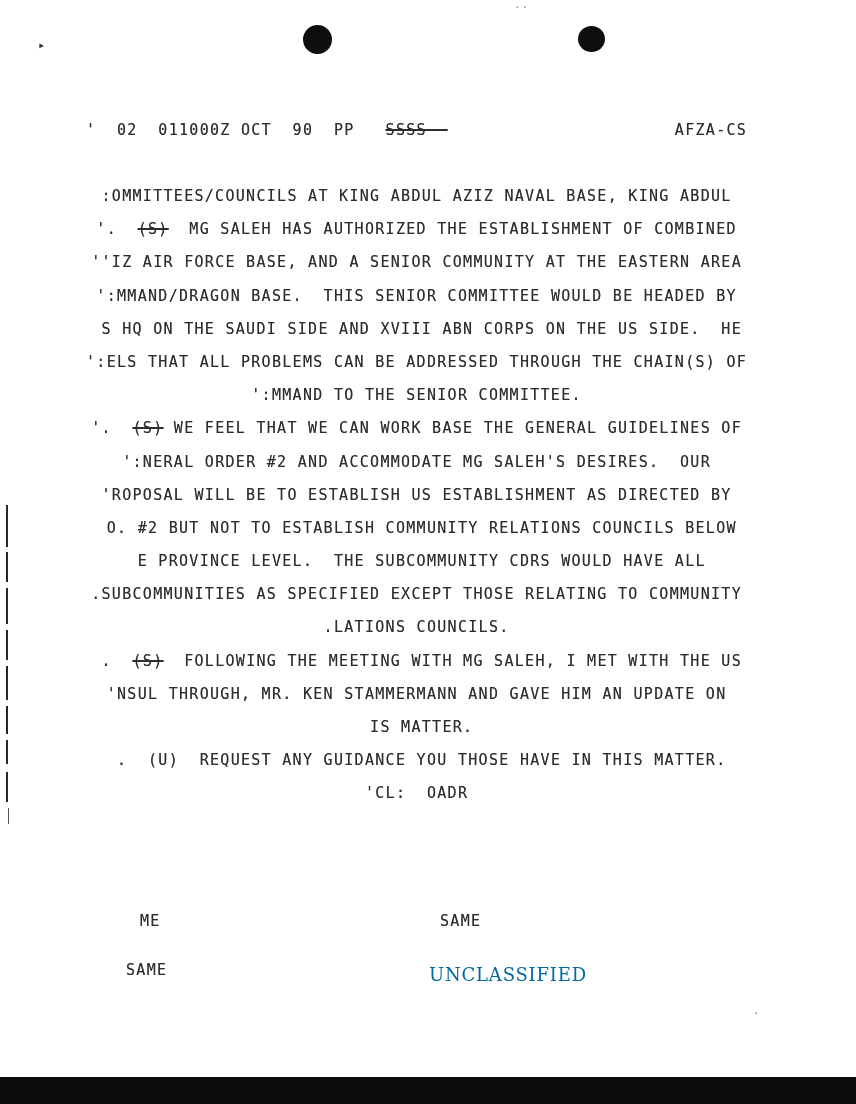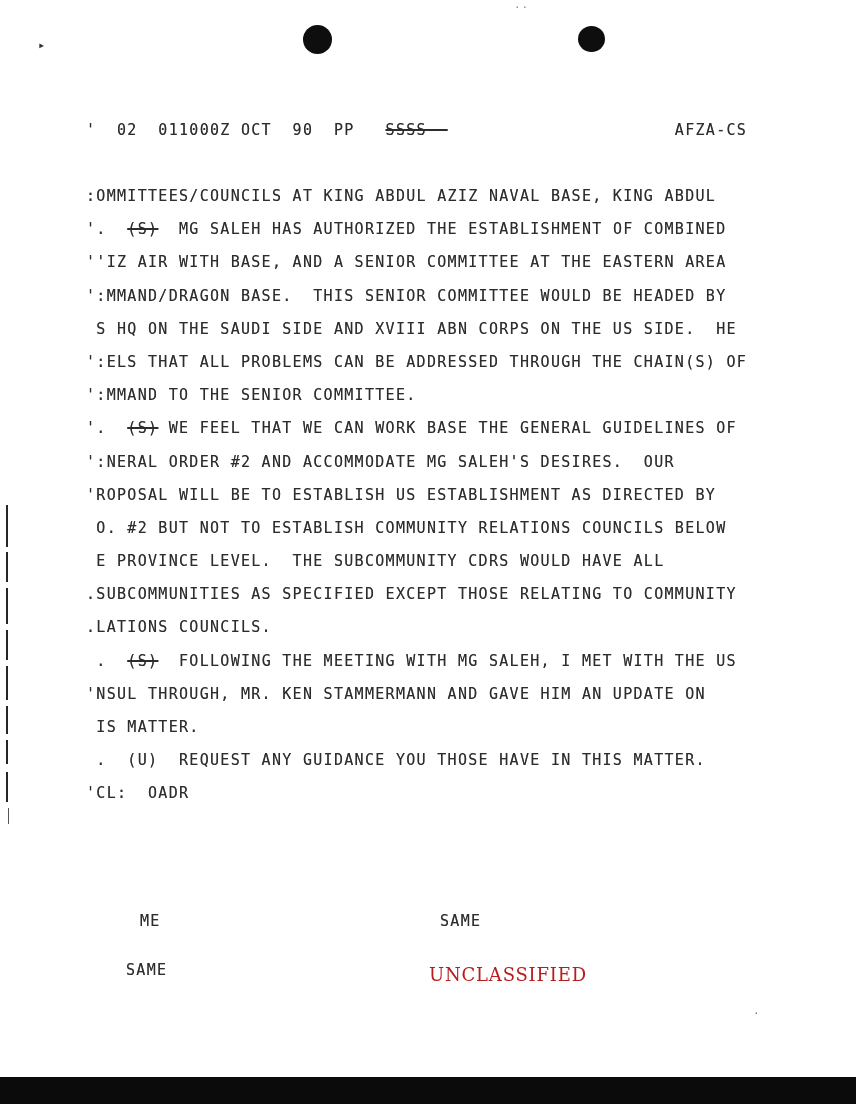--- a/index.html
+++ b/index.html
@@ -19,33 +19,34 @@
   .punch-hole{position:absolute;background:#0e0e0e;border-radius:50%;}
   .hole-1{left:303px;top:25px;width:29px;height:29px;}
   .hole-2{left:578px;top:26px;width:27px;height:26px;}
   
   .mono-line{
     color:var(--ink);
     font-size:15px;
     letter-spacing:1.3px;
     white-space:pre;
     text-shadow:0 0 0.4px rgba(40,40,40,0.55);
+    text-align:center;
   }
   .header-line{position:absolute;left:86px;top:120px;line-height:20px;}
   .doc-body{position:absolute;left:86px;top:180px;}
   .doc-line{height:33.2px;line-height:33.2px;}
   .strike{text-decoration:line-through;text-decoration-thickness:1.5px;}
   
   .footer-me{position:absolute;left:96px;top:912px;padding-left:44px;}
   .footer-same-center{position:absolute;left:440px;top:912px;}
   .footer-same-left{position:absolute;left:126px;top:961px;}
   .footer-unclassified{
     position:absolute;left:429px;top:964px;
     font-family:"DejaVu Serif","Liberation Serif",serif;
-    font-size:18px;letter-spacing:0.8px;color:#b91c1c;
+    font-size:18px;letter-spacing:0.8px;color:#0369a1;
   }
   
   .redaction-bar{position:absolute;left:0;top:1077px;width:856px;height:27px;background:var(--redaction);}
   
   .scan-mark{position:absolute;left:6px;width:2px;background:#262626;}
   .sm1{top:505px;height:42px;}
   .sm2{top:552px;height:30px;}
   .sm3{top:588px;height:36px;}
   .sm4{top:630px;height:30px;}
   .sm5{top:666px;height:34px;}
@@ -68,21 +69,21 @@
 
   <div class="speck speck-top">..</div>
   <div class="speck speck-corner">▸</div>
   <div class="speck speck-right">.</div>
 
   <div class="mono-line header-line"><span>'  02  011000Z OCT  90  PP   </span><span class="strike">SSSS──</span><span>                      AFZA-CS</span></div>
 
   <div class="doc-body">
       <div class="mono-line doc-line"><span>:OMMITTEES/COUNCILS AT KING ABDUL AZIZ NAVAL BASE, KING ABDUL</span></div>
       <div class="mono-line doc-line"><span>'.  </span><span class="strike">(S)</span><span>  MG SALEH HAS AUTHORIZED THE ESTABLISHMENT OF COMBINED</span></div>
-      <div class="mono-line doc-line"><span>''IZ AIR WITH BASE, AND A SENIOR COMMITTEE AT THE EASTERN AREA</span></div>
+      <div class="mono-line doc-line"><span>''IZ AIR FORCE BASE, AND A SENIOR COMMUNITY AT THE EASTERN AREA</span></div>
       <div class="mono-line doc-line"><span>':MMAND/DRAGON BASE.  THIS SENIOR COMMITTEE WOULD BE HEADED BY</span></div>
       <div class="mono-line doc-line"><span> S HQ ON THE SAUDI SIDE AND XVIII ABN CORPS ON THE US SIDE.  HE</span></div>
       <div class="mono-line doc-line"><span>':ELS THAT ALL PROBLEMS CAN BE ADDRESSED THROUGH THE CHAIN(S) OF</span></div>
       <div class="mono-line doc-line"><span>':MMAND TO THE SENIOR COMMITTEE.</span></div>
       <div class="mono-line doc-line"><span>'.  </span><span class="strike">(S)</span><span> WE FEEL THAT WE CAN WORK BASE THE GENERAL GUIDELINES OF</span></div>
       <div class="mono-line doc-line"><span>':NERAL ORDER #2 AND ACCOMMODATE MG SALEH'S DESIRES.  OUR</span></div>
       <div class="mono-line doc-line"><span>'ROPOSAL WILL BE TO ESTABLISH US ESTABLISHMENT AS DIRECTED BY</span></div>
       <div class="mono-line doc-line"><span> O. #2 BUT NOT TO ESTABLISH COMMUNITY RELATIONS COUNCILS BELOW</span></div>
       <div class="mono-line doc-line"><span> E PROVINCE LEVEL.  THE SUBCOMMUNITY CDRS WOULD HAVE ALL</span></div>
       <div class="mono-line doc-line"><span>.SUBCOMMUNITIES AS SPECIFIED EXCEPT THOSE RELATING TO COMMUNITY</span></div>

